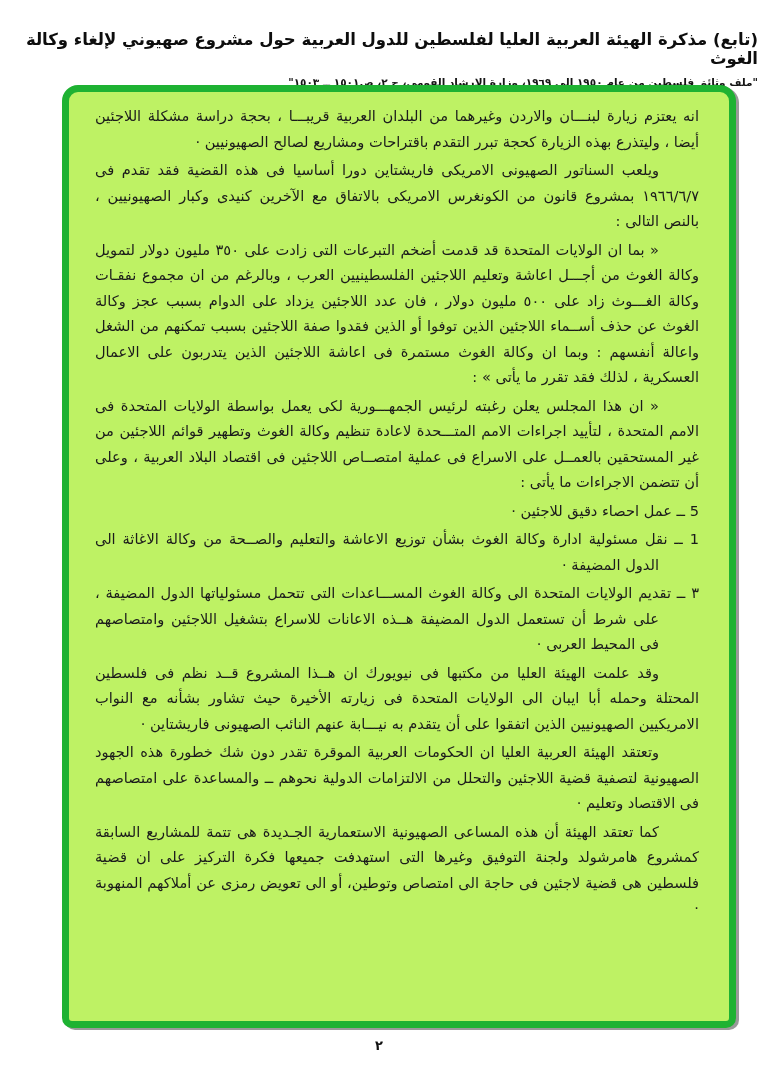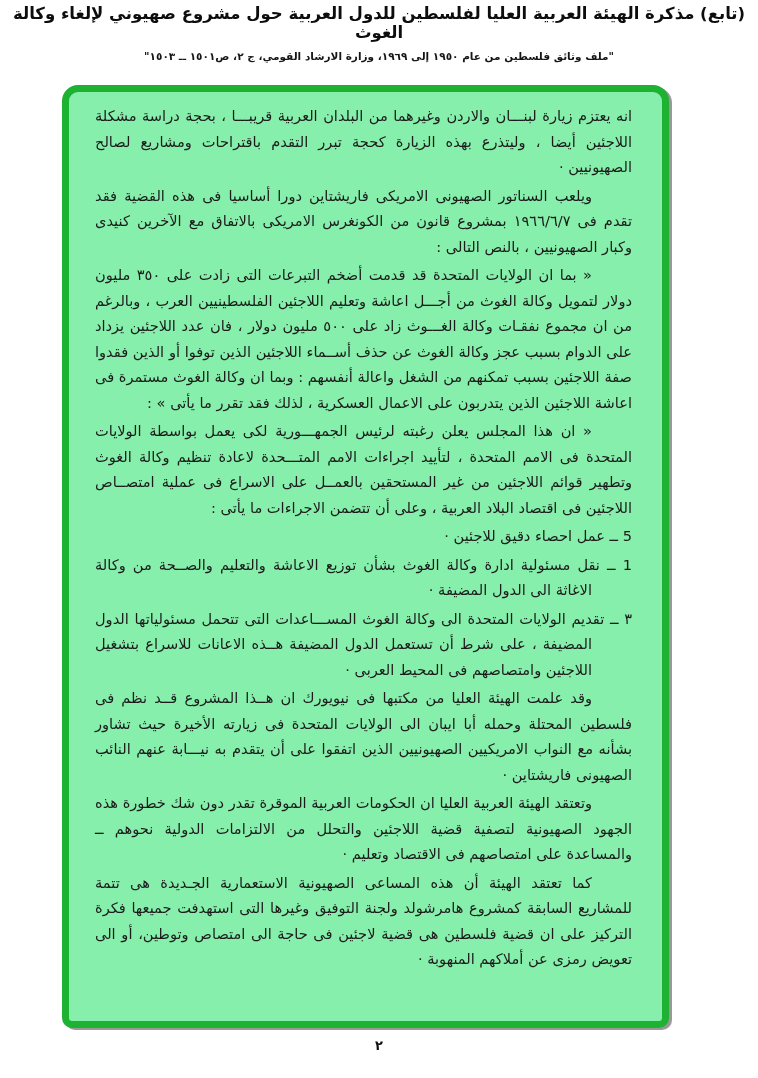--- a/index.html
+++ b/index.html
@@ -5,45 +5,45 @@
   * { box-sizing: border-box; margin: 0; padding: 0; }
   html, body { width: 758px; height: 1078px; overflow: hidden; }
   body {
     background: #ffffff;
     font-family: "DejaVu Sans", sans-serif;
     color: #141414;
     position: relative;
     direction: rtl;
   }
   .header {
-    text-align: center;
-    padding-top: 4px;
+    text-align: right;
+    padding-top: 30px;
   }
   .doc-title {
     font-size: 16.5px;
     font-weight: bold;
     letter-spacing: 0;
     color: #0d0d0d;
   }
   .doc-subtitle {
     font-size: 10.5px;
     font-weight: bold;
     margin-top: 8px;
     color: #151515;
   }
   .highlight-box {
     position: absolute;
     left: 62px;
     top: 85px;
-    width: 607px;
+    width: 674px;
     height: 943px;
     border: 7px solid #1eb232;
     border-radius: 16px 16px 10px 10px;
     box-shadow: 3px 2px 0 rgba(70,70,70,0.55);
-    background: #86efac;
+    background: #bef264;
   }
   .content {
     position: absolute;
     inset: 0;
     padding: 11px 30px 0 26px;
     direction: rtl;
     text-align: justify;
     font-size: 14.6px;
     line-height: 25.5px;
     color: #1b1b1b;

